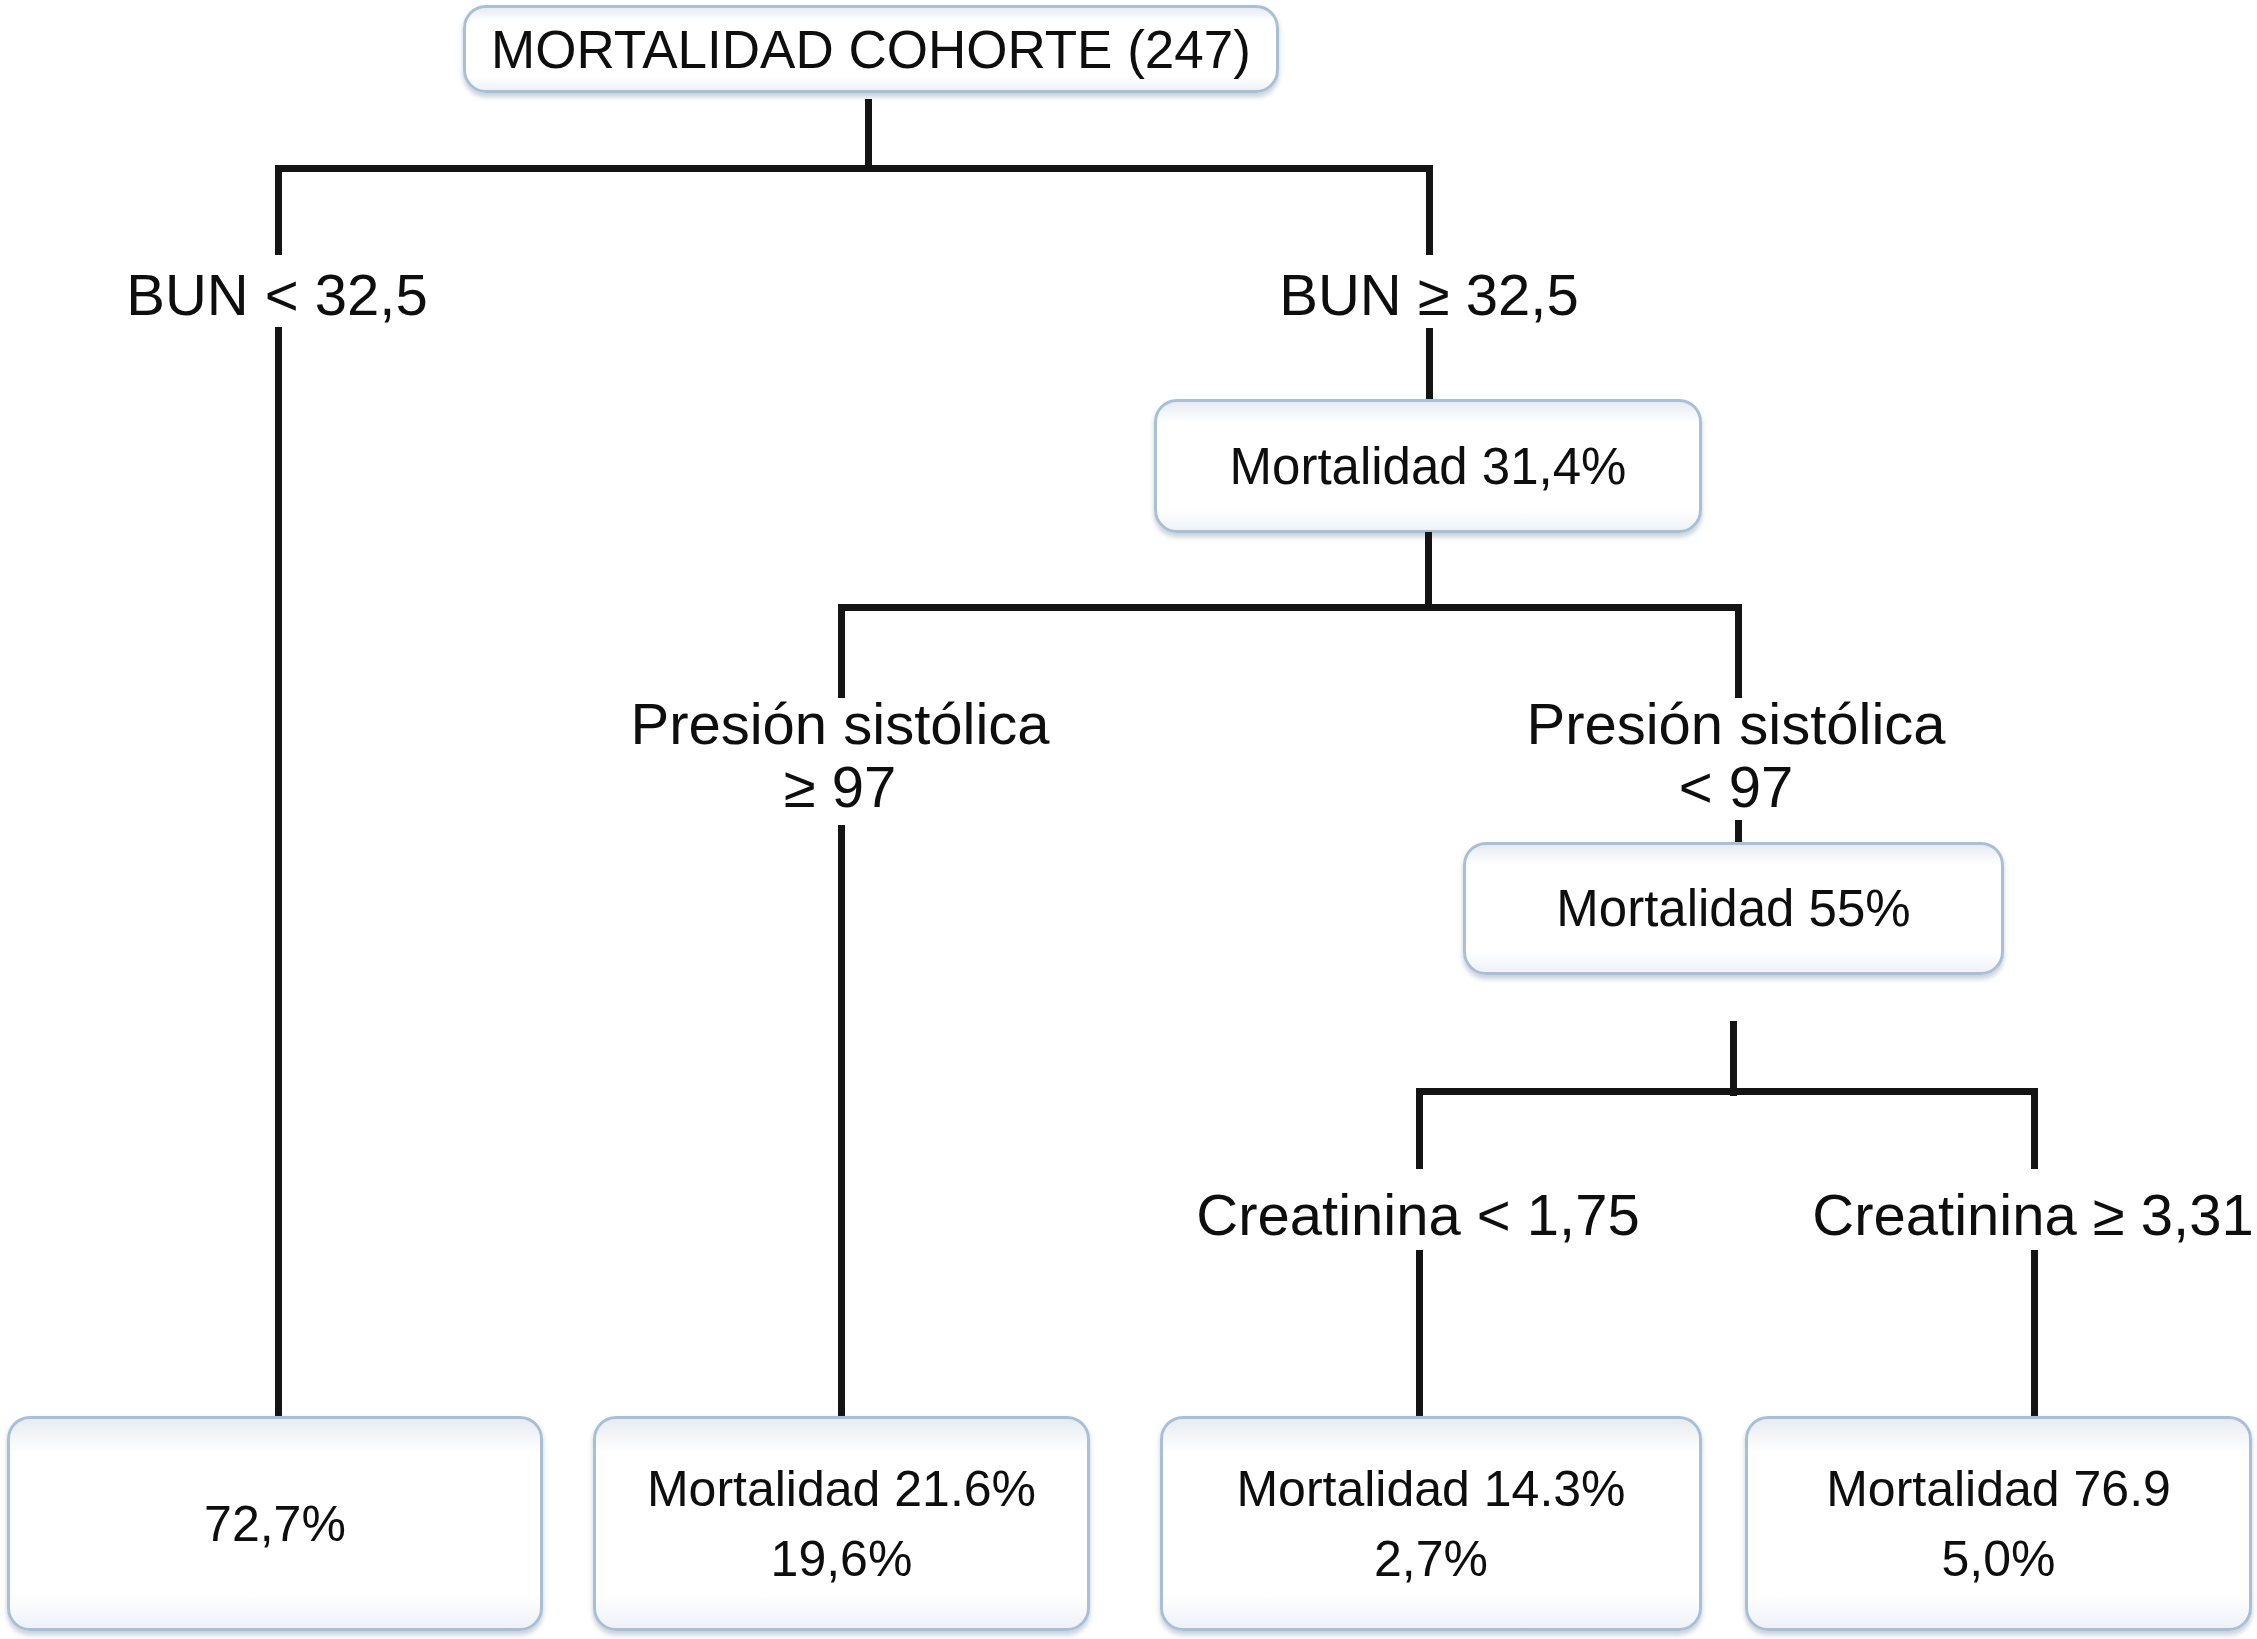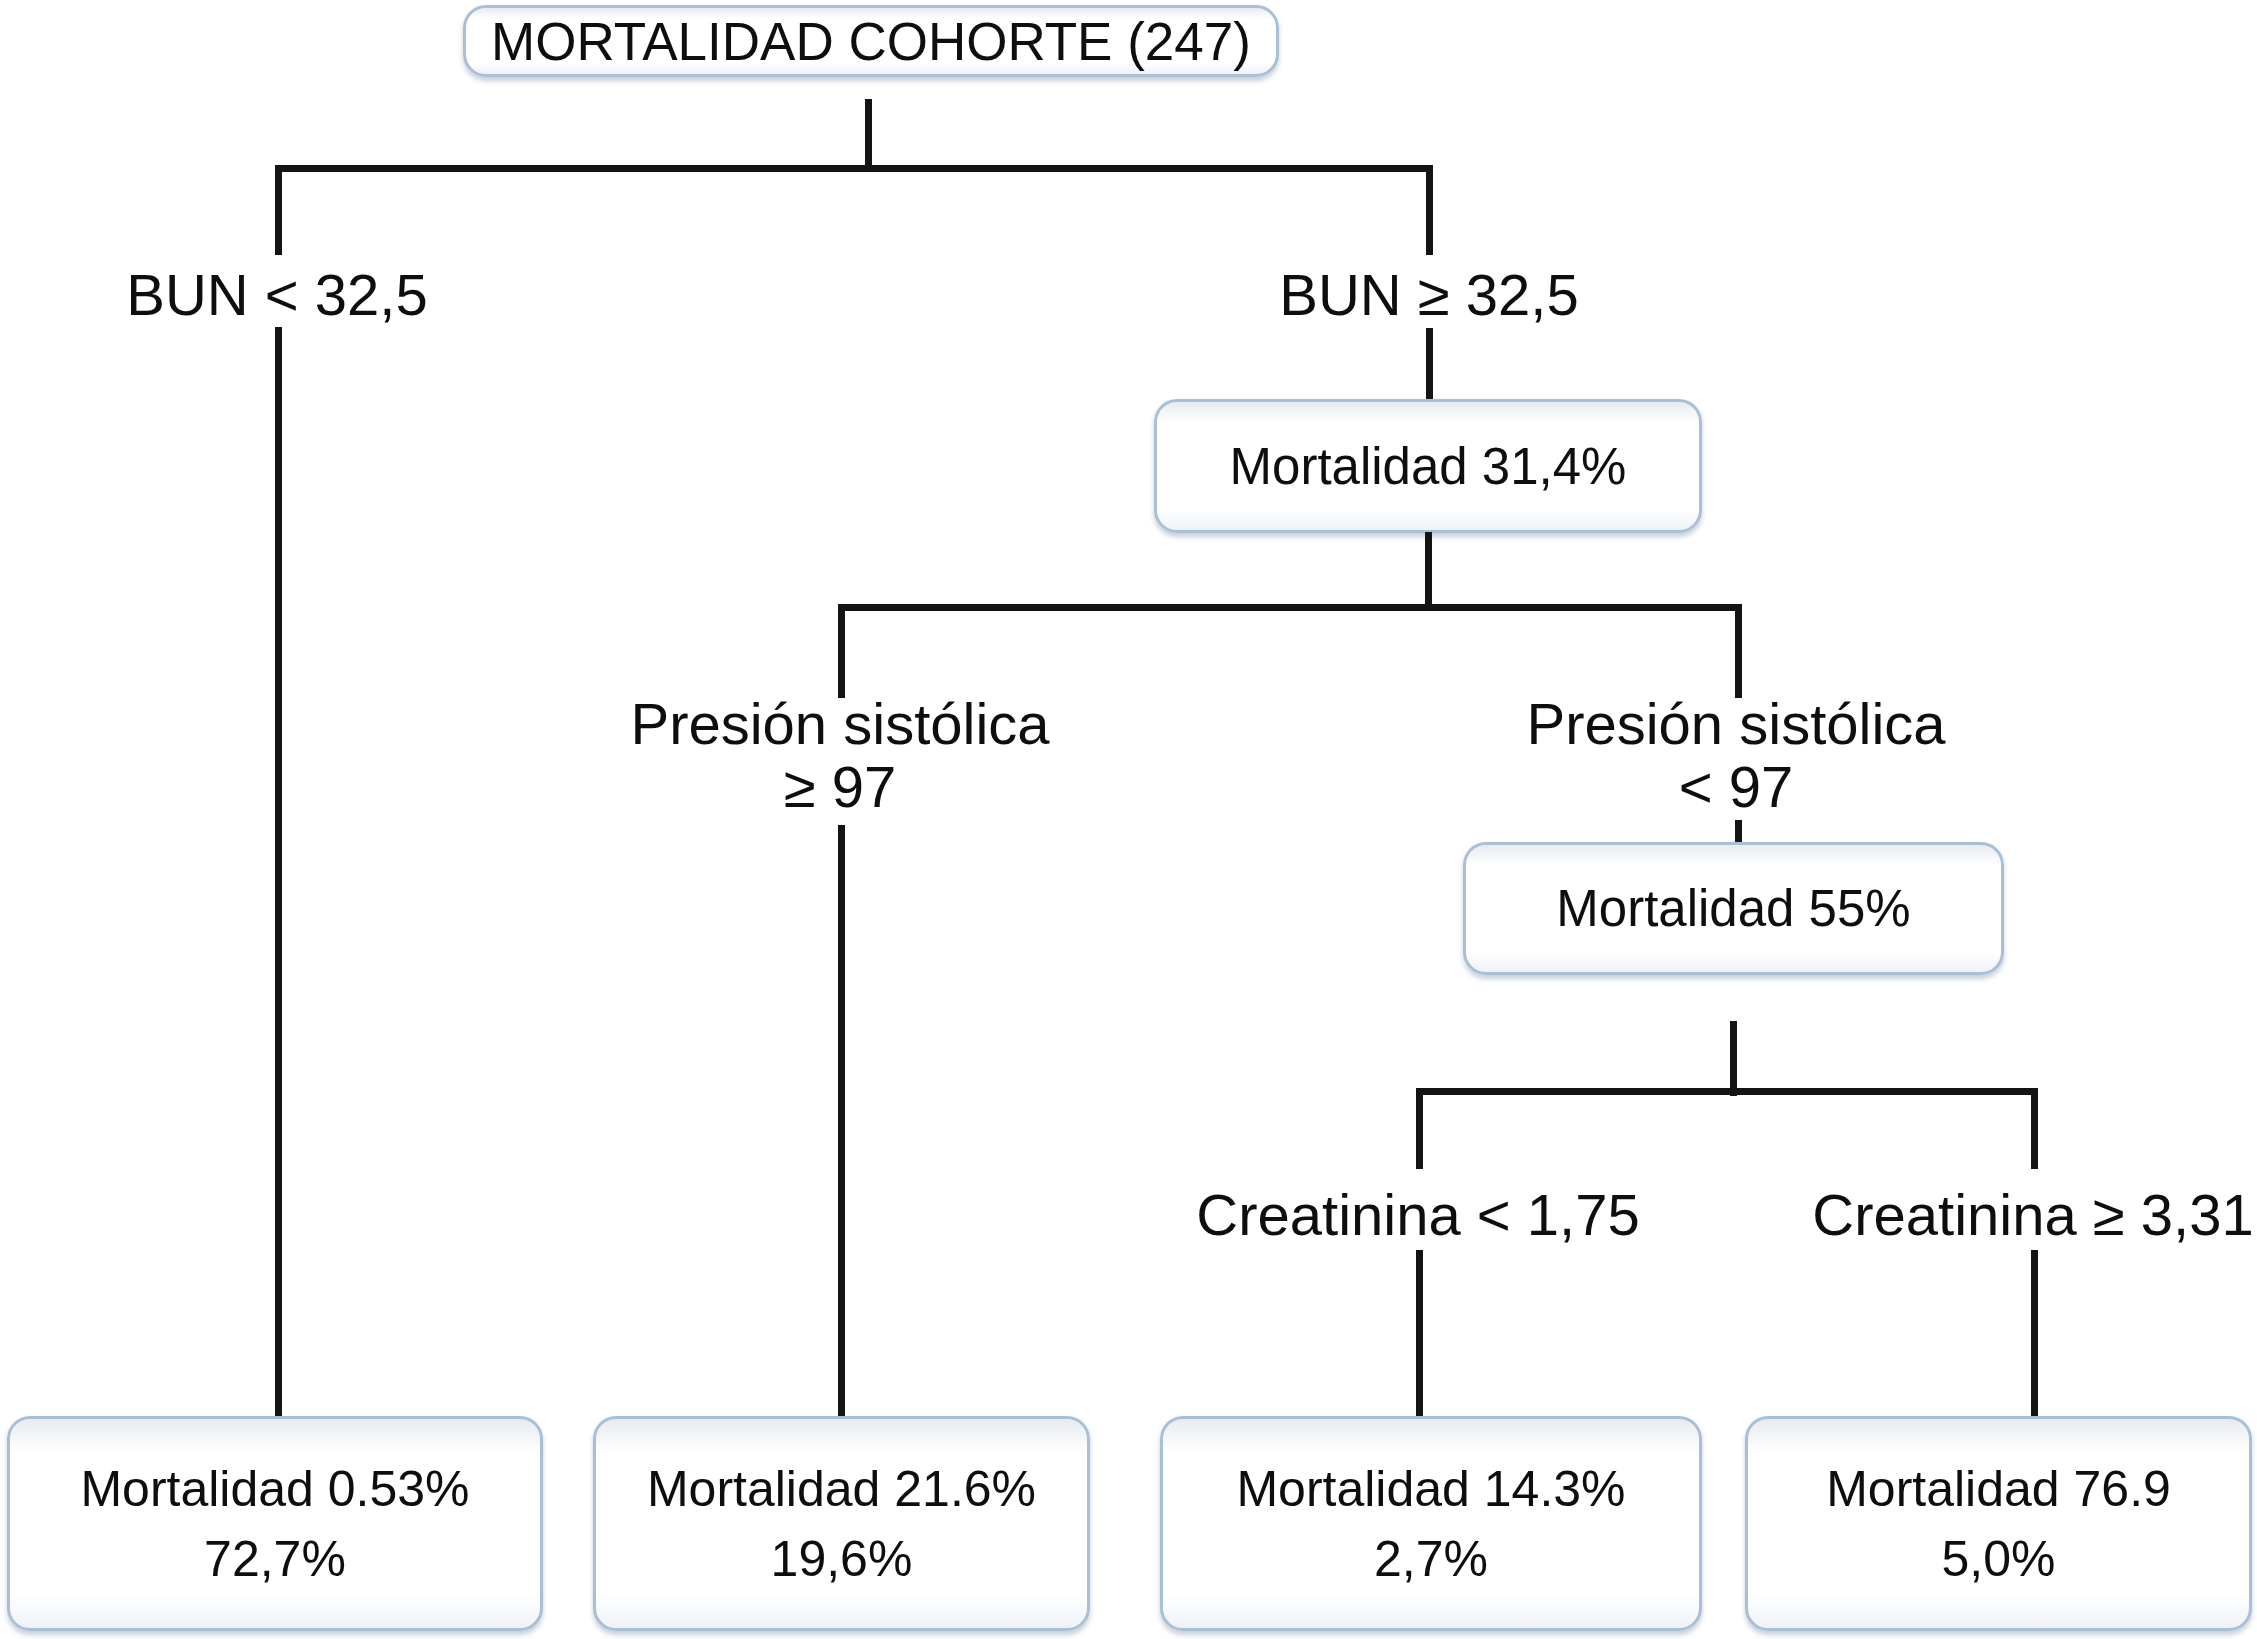--- a/index.html
+++ b/index.html
@@ -25,21 +25,21 @@
     border: 3.5px solid #a9bfd6;
     border-radius: 23px;
     background: linear-gradient(180deg, #e7ebf1 0%, #ffffff 16%, #ffffff 84%, #eef2f7 100%);
     box-shadow: 0 3.5px 5.3px rgba(130,150,175,0.45);
     display: flex;
     flex-direction: column;
     align-items: center;
     justify-content: center;
     text-align: center;
   }
-  #root  { left: 463px;  top: 5.3px;    width: 816px; height: 72px; font-size: 53px; }
+  #root  { left: 463px;  top: 5.3px;    width: 816px; height: 88px; font-size: 53px; }
   #n31   { left: 1154px; top: 399px;  width: 548px; height: 134px; font-size: 51px; }
   #n55   { left: 1463px; top: 842px; width: 541px; height: 133px; font-size: 51px; }
   .leaf  { font-size: 50px; line-height: 70px; }
   #leaf1 { left: 7px;    top: 1416px; width: 536px; height: 215px; }
   #leaf2 { left: 593px;  top: 1416px; width: 497px; height: 215px; }
   #leaf3 { left: 1160px; top: 1416px; width: 542px; height: 215px; }
   #leaf4 { left: 1745px; top: 1416px; width: 507px; height: 215px; }
 
   
   .cond {
@@ -133,21 +133,20 @@
   <div class="line" id="v-cr-ge-b"></div>
 
   <div class="cond" id="c-cr-lt">
     <span>Creatinina &lt; 1,75</span>
   </div>
   <div class="cond" id="c-cr-ge">
     <span>Creatinina ≥ 3,31</span>
   </div>
 
   <div class="node leaf" id="leaf1">
-    <div>Mortalidad 0.53%</div>
     <div>72,7%</div>
   </div>
   <div class="node leaf" id="leaf2">
     <div>Mortalidad 21.6%</div>
     <div>19,6%</div>
   </div>
   <div class="node leaf" id="leaf3">
     <div>Mortalidad 14.3%</div>
     <div>2,7%</div>
   </div>

